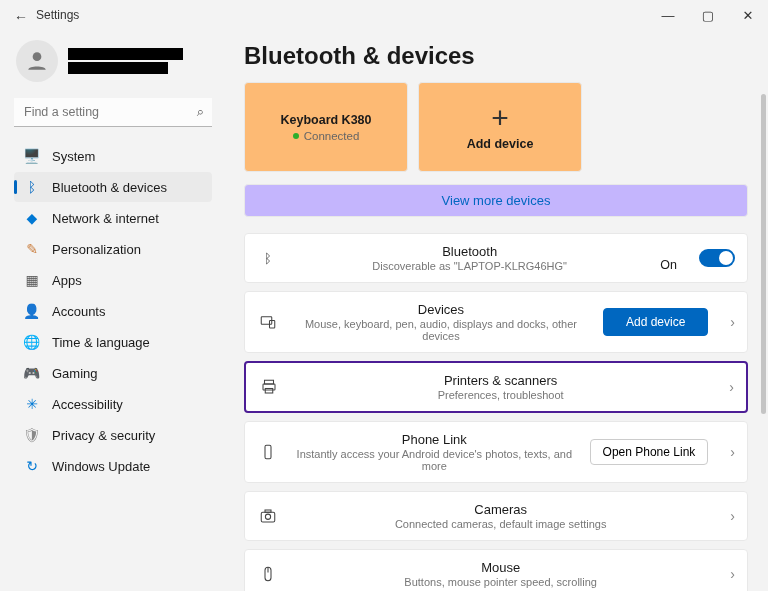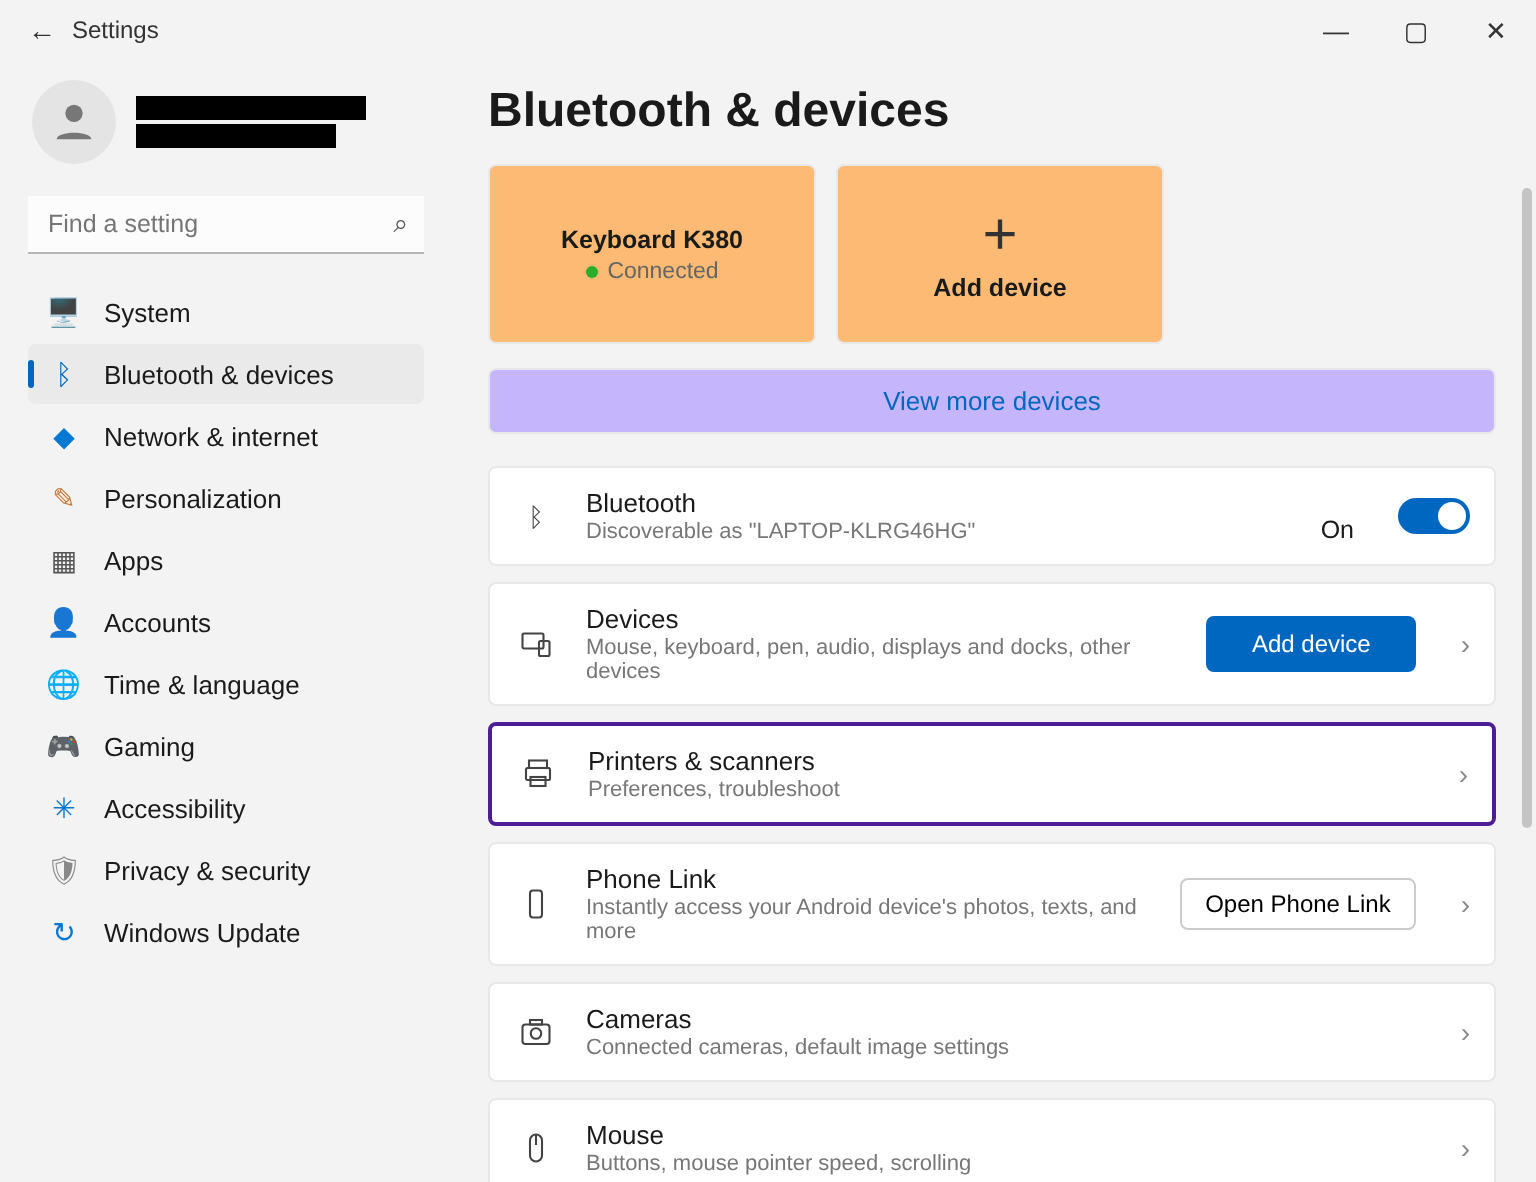--- a/index.html
+++ b/index.html
@@ -82,21 +82,21 @@
     background:#c4b5fd; border:1px solid #e8e8e8; border-radius:4px;
     text-align:center; padding:8px; color:#0067c0; font-size:13px; margin-bottom:16px;
   }
   .row {
     background:#fff; border:1px solid #e8e8e8; border-radius:4px;
     display:flex; align-items:center; padding:10px 12px; margin-bottom:8px; gap:14px;
   }
   .row.highlight { border:2px solid #4c1d95; }
   .row-icon { width:22px; display:flex; justify-content:center; color:#444; }
   .row-icon svg { width:18px; height:18px; stroke:#444; fill:none; stroke-width:1.4; }
-  .row-body { flex:1; }
+  .row-body { flex:1;text-align:center; }
   .row-title { font-size:13px; font-weight:500; }
   .row-sub { font-size:11px; color:#777; margin-top:1px; }
   .chev { color:#888; font-size:14px; padding-left:8px; }
   .btn {
     background:#fff; border:1px solid #ccc; border-radius:4px; padding:5px 12px;
     font-size:12px; cursor:pointer;
   }
   .btn.primary { background:#0067c0; border-color:#0067c0; color:#fff; padding:6px 22px; }
   .toggle {
     width:36px; height:18px; background:#0067c0; border-radius:9px; position:relative;

